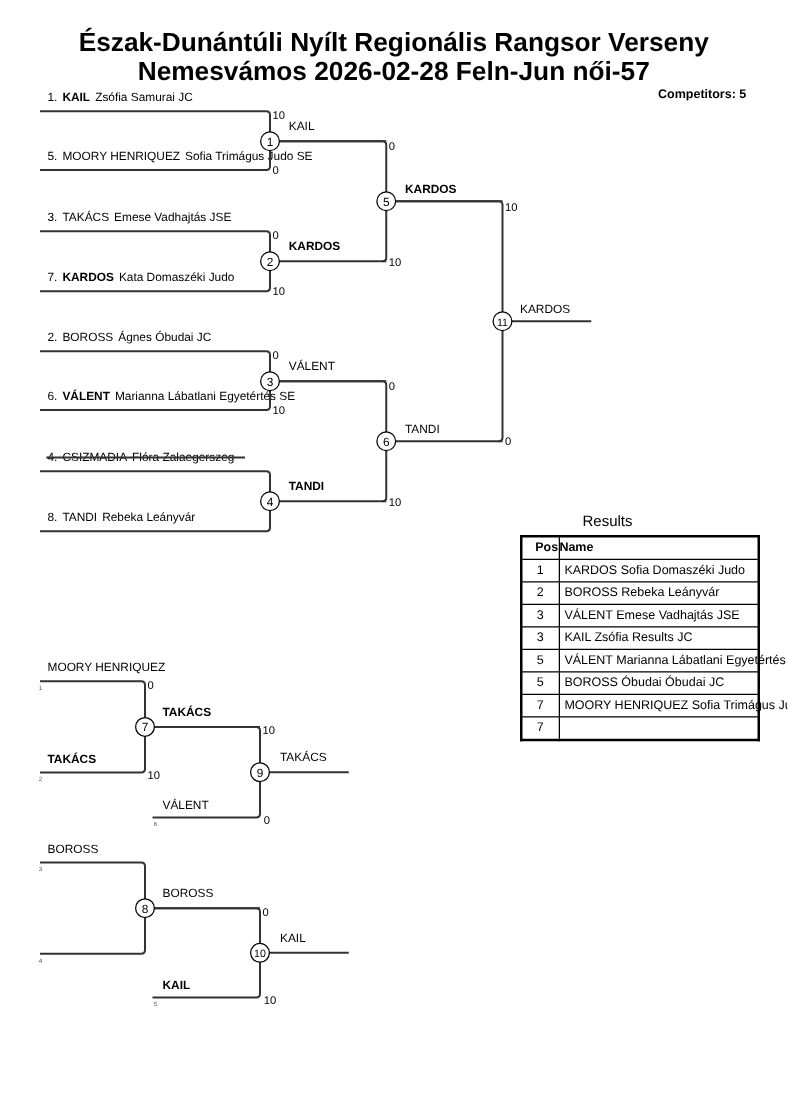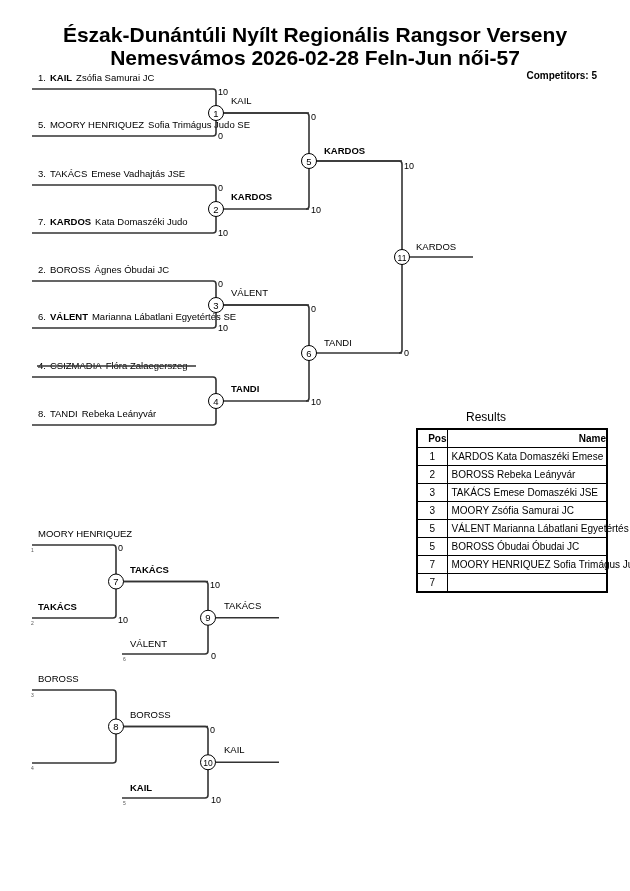--- a/index.html
+++ b/index.html
@@ -11,21 +11,21 @@
   #t2 { top: 47px; }
   .competitors { position: absolute; right: 33px; top: 70px; font-size: 10px; font-weight: bold; }
   svg#bracket { position: absolute; left: 0; top: 0; }
   svg text { font-family: "Liberation Sans", sans-serif; }
   .results-title { position: absolute; left: 416px; width: 140px; top: 410px; text-align: center;
                    font-weight: normal; font-size: 12px; }
   table.results { position: absolute; left: 416px; top: 428px; border-collapse: collapse;
                   border: 2px solid #000; font-size: 10px; table-layout: fixed; width: 190px; }
   table.results th, table.results td { border: 1px solid #000; height: 17px; padding: 0 0 0 4px;
                   white-space: nowrap; overflow: visible; }
-  table.results th { font-weight: bold; text-align: right; padding: 0; }
+  table.results th { font-weight: bold; text-align: left; padding: 0; }
   table.results th.pos { text-align: right; padding-left: 3px; }
   table.results td.pos { text-align: center; width: 28px; padding: 0; }
   table.results col.c1 { width: 30px; }
   table.results col.c2 { width: 160px; }
 </style>
 </head>
 <body>
 
 <div class="title" id="t1">Észak-Dunántúli Nyílt Regionális Rangsor Verseny</div>
 <div class="title" id="t2">Nemesvámos 2026-02-28 Feln-Jun női-57</div>
@@ -140,33 +140,33 @@
     </colgroup>
   <thead>
     <tr>
       <th class="pos">Pos</th>
       <th>Name</th>
     </tr>
   </thead>
   <tbody id="results-body">
       <tr>
         <td class="pos">1</td>
-        <td>KARDOS Kata Domaszéki Emese</td>
+        <td>KARDOS Sofia Domaszéki Judo</td>
       </tr>
       <tr>
         <td class="pos">2</td>
         <td>BOROSS Rebeka Leányvár</td>
       </tr>
       <tr>
         <td class="pos">3</td>
-        <td>TAKÁCS Emese Domaszéki JSE</td>
+        <td>VÁLENT Emese Vadhajtás JSE</td>
       </tr>
       <tr>
         <td class="pos">3</td>
-        <td>MOORY Zsófia Samurai JC</td>
+        <td>KAIL Zsófia Results JC</td>
       </tr>
       <tr>
         <td class="pos">5</td>
         <td>VÁLENT Marianna Lábatlani Egyetértés SE</td>
       </tr>
       <tr>
         <td class="pos">5</td>
         <td>BOROSS Óbudai Óbudai JC</td>
       </tr>
       <tr>

